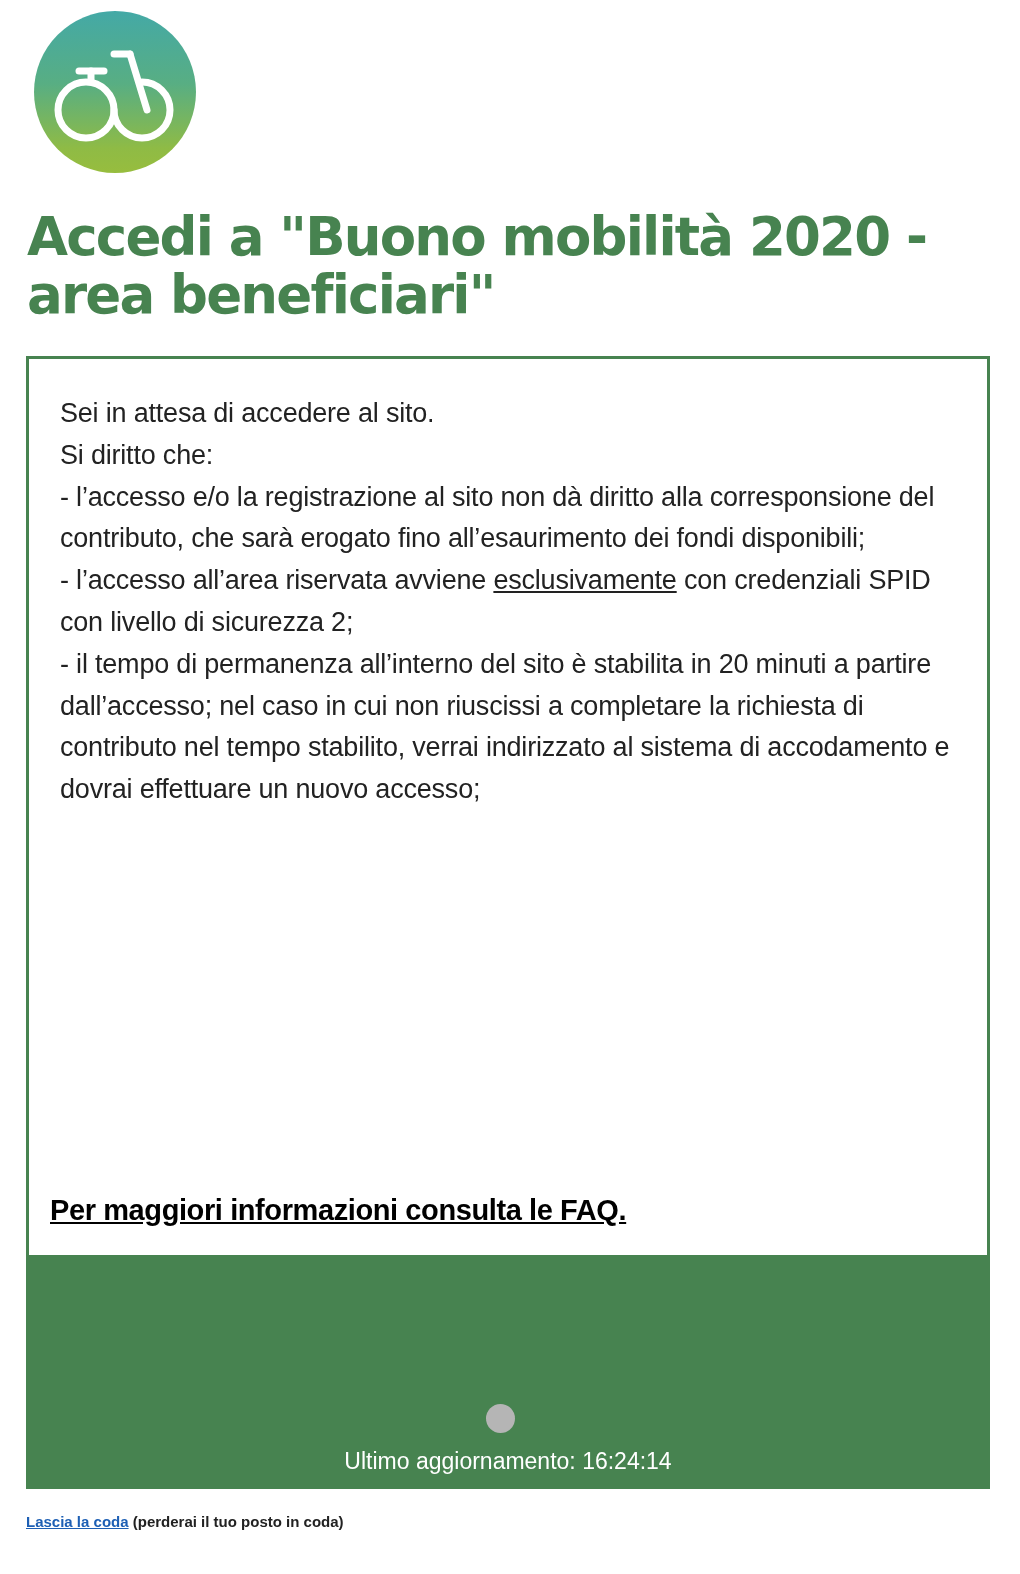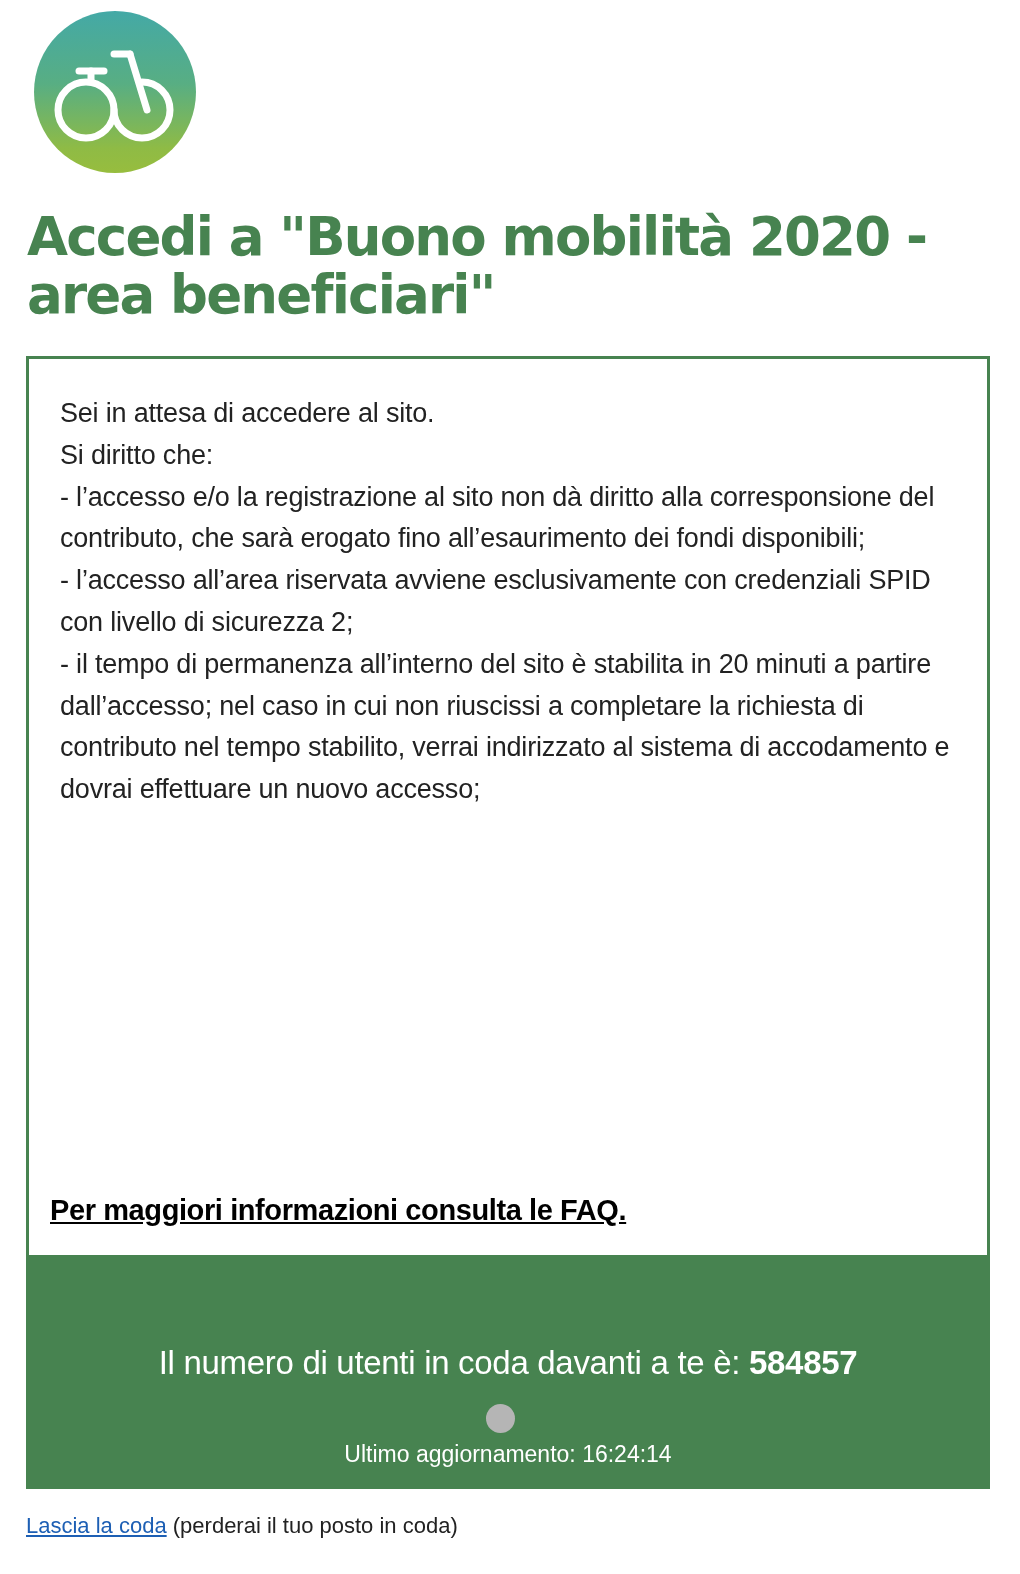--- a/index.html
+++ b/index.html
@@ -23,46 +23,46 @@
       position: absolute; left: 26px; top: 356px; width: 958px; height: 896px;
       border: 3px solid #478350; border-bottom: none; background: #ffffff;
       box-sizing: content-box;
     }
     .info-text {
       position: absolute; left: 21px; top: 24px; width: 920px;
       font-size: 27px; line-height: 41.8px; color: #222222; margin: 10px;
       letter-spacing: -0.2px;
     }
     .info-text p { margin: 0; }
-    .u { }
+    .u { text-decoration: underline; }
     .b { font-weight: bold; }
     .faq-link {
       position: absolute; left: 21px; top: 835px;
       font-size: 29px; font-weight: bold; color: #000000;
       text-decoration: underline; letter-spacing: -0.4px;
     }
     .queue-panel {
       position: absolute; left: 26px; top: 1255px; width: 964px; height: 234px;
       background: #478350; color: #ffffff; text-align: center;
     }
     .queue-line {
       position: absolute; left: 0; right: 0; top: 88px;
       font-size: 33px; line-height: 40px; letter-spacing: -0.3px;
     }
     .queue-line .num { font-weight: bold; }
     .spinner-dot {
       position: absolute; left: 460px; top: 149px; width: 29px; height: 29px;
       border-radius: 50%; background: #b5b5b5;
     }
     .updated {
-      position: absolute; left: 0; right: 0; top: 185px;
+      position: absolute; left: 0; right: 0; top: 192px;
       font-size: 23px; line-height: 28px;
     }
     .footer {
-      position: absolute; left: 26px; top: 1513px; font-size: 22px; color: #222222;
+      position: absolute; left: 26px; top: 1513px; font-size: 15px; color: #222222; font-weight: bold;
     }
     .footer a { color: #1d5fb4; text-decoration: underline; }
   </style>
 </head>
 <body>
 
 <div class="logo">
   <svg width="162" height="162" viewBox="0 0 162 162">
     <g fill="none" stroke="#ffffff" stroke-width="7" stroke-linecap="round">
       <line x1="45" y1="60" x2="70" y2="60"></line>
@@ -82,20 +82,19 @@
     <p>Sei in attesa di accedere al sito.</p>
     <p>Si diritto che:</p>
     <p>- l’accesso e/o la registrazione al sito non dà diritto alla corresponsione del contributo, che sarà erogato fino all’esaurimento dei fondi disponibili;</p>
     <p><span>- l’accesso all’area riservata avviene </span><span class="u">esclusivamente</span><span> con credenziali SPID con livello di sicurezza 2;</span></p>
     <p>- il tempo di permanenza all’interno del sito è stabilita in 20 minuti a partire dall’accesso; nel caso in cui non riuscissi a completare la richiesta di contributo nel tempo stabilito, verrai indirizzato al sistema di accodamento e dovrai effettuare un nuovo accesso;</p>
   </div>
   <a class="faq-link" href="#">Per maggiori informazioni consulta le FAQ.</a>
 </div>
 
 <div class="queue-panel">
-  <div class="queue-line"><span>Il numero di utenti in coda davanti a te è: </span><span class="num">584857</span></div>
   <div class="spinner-dot"></div>
   <div class="updated">Ultimo aggiornamento: 16:24:14</div>
 </div>
 
 <div class="footer">
   <a href="#">Lascia la coda</a><span> (perderai il tuo posto in coda)</span>
 </div>
 
 </body></html>

